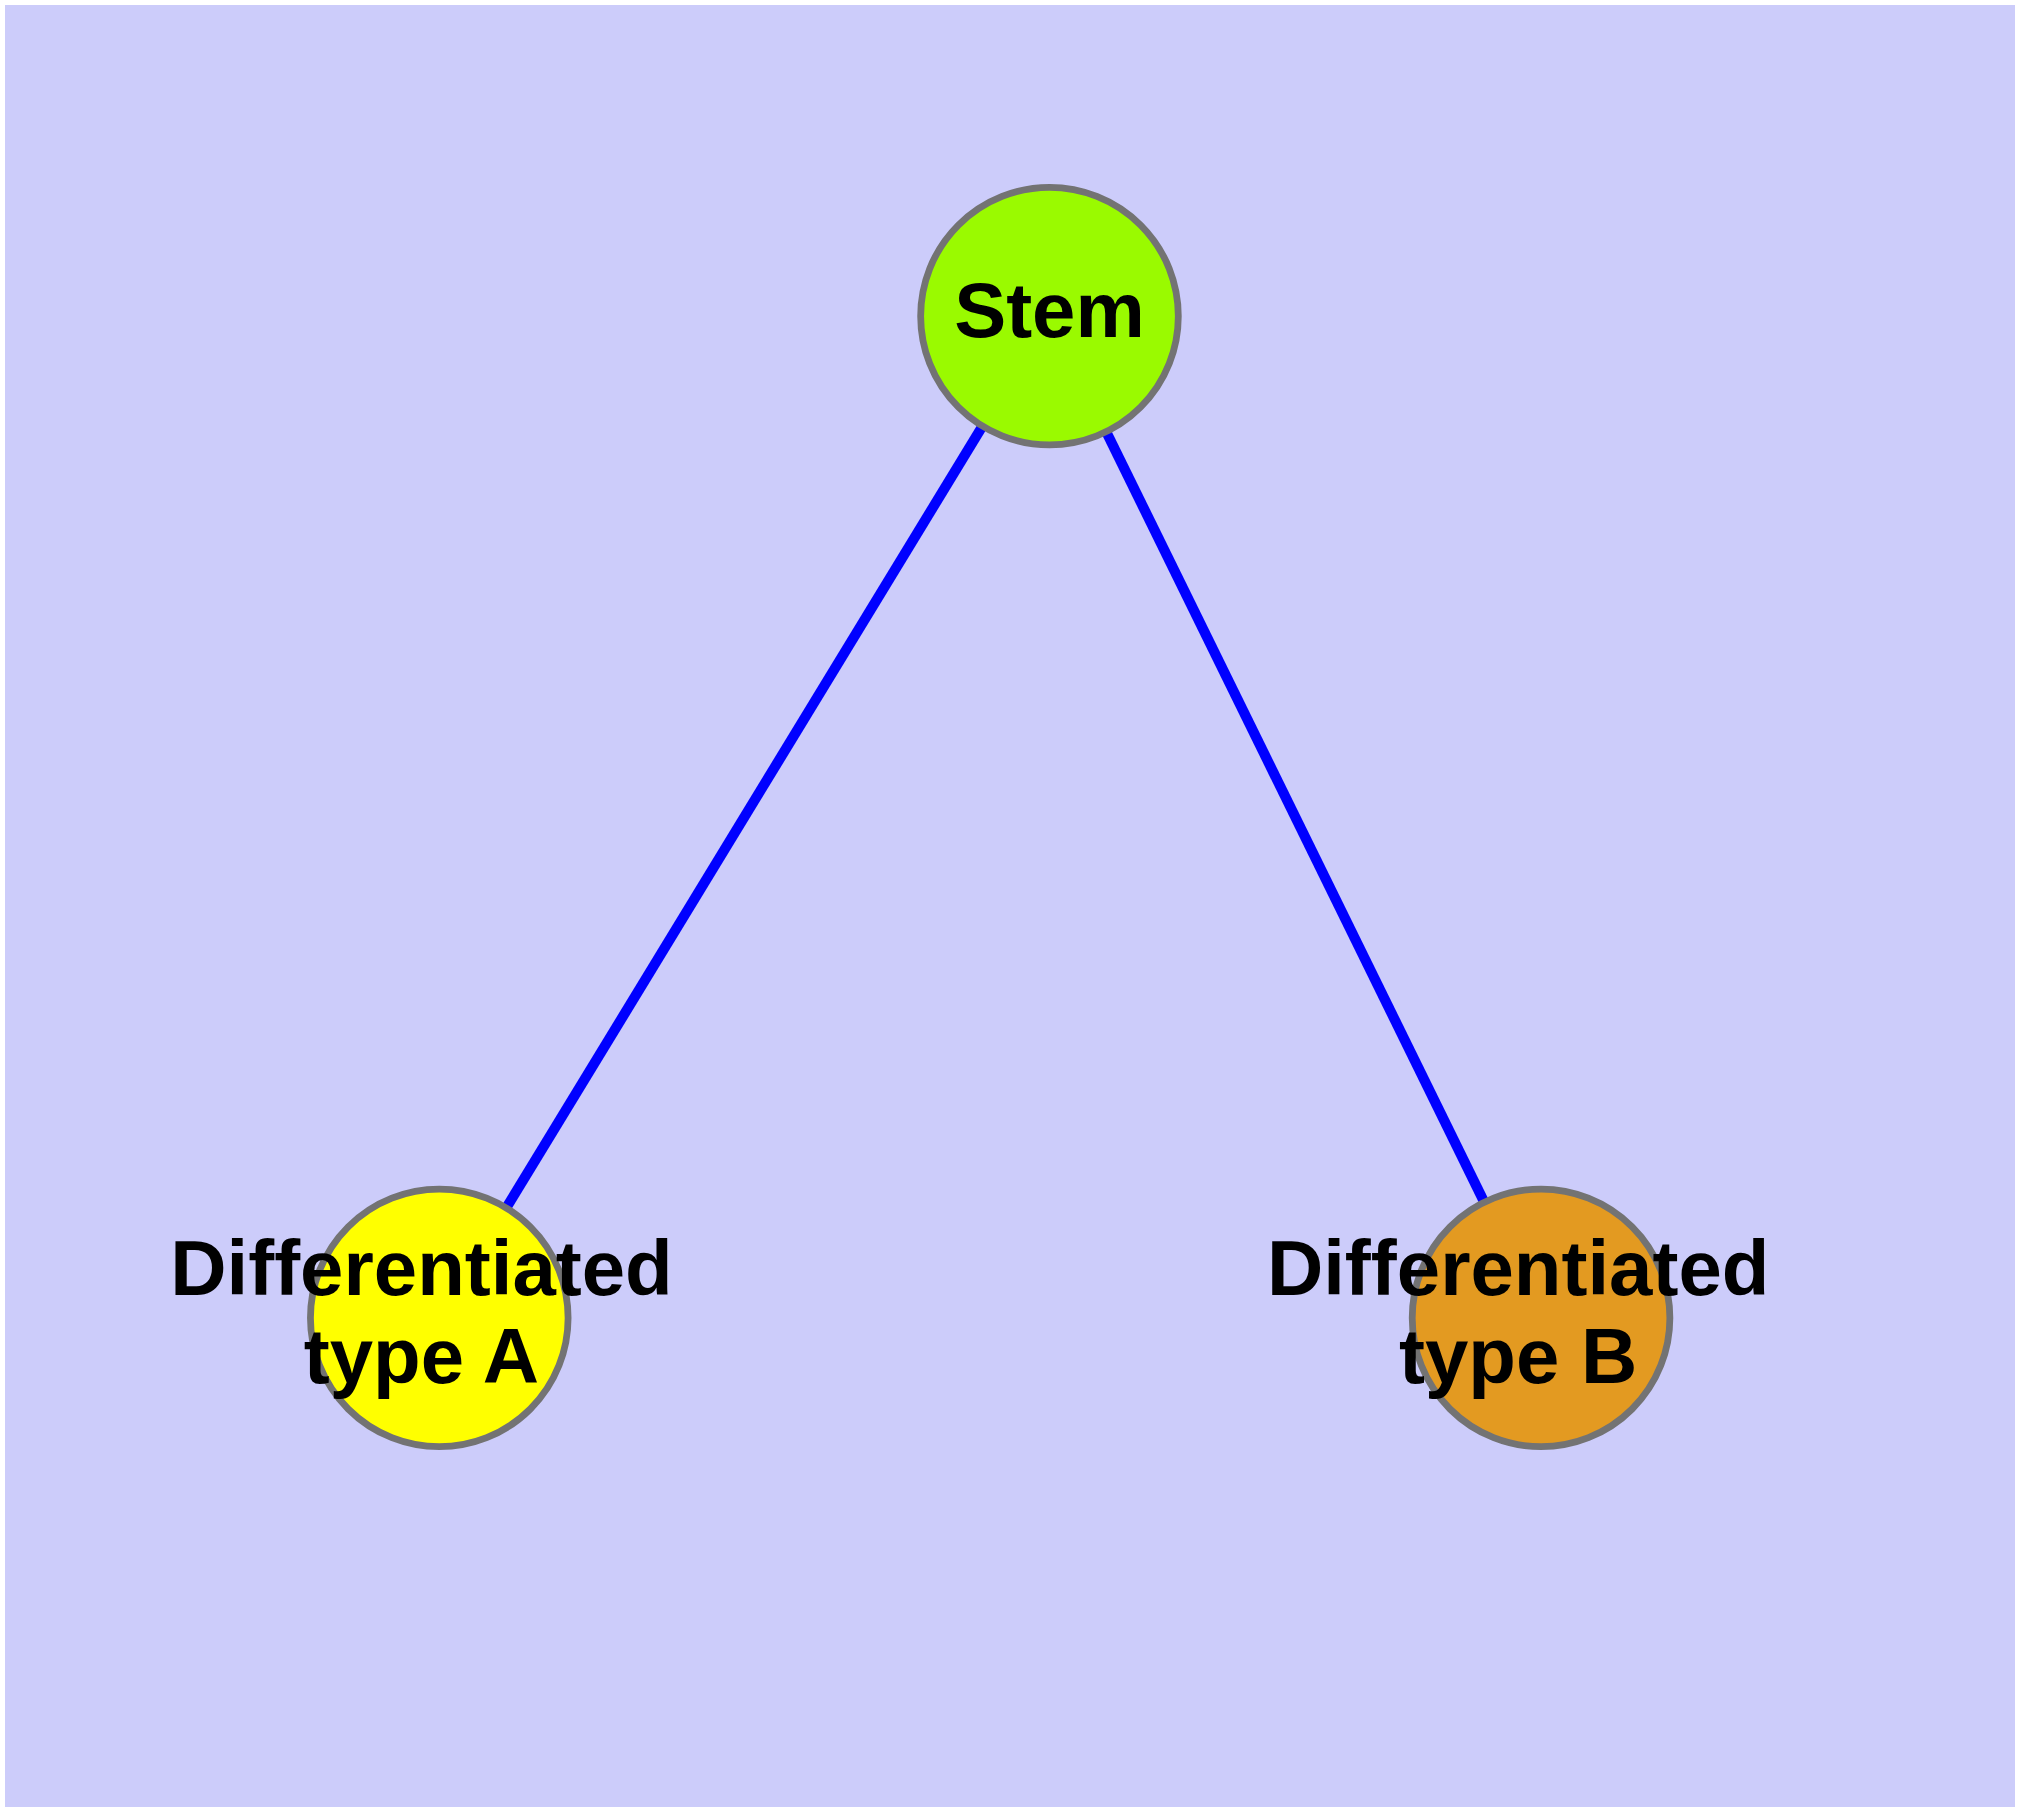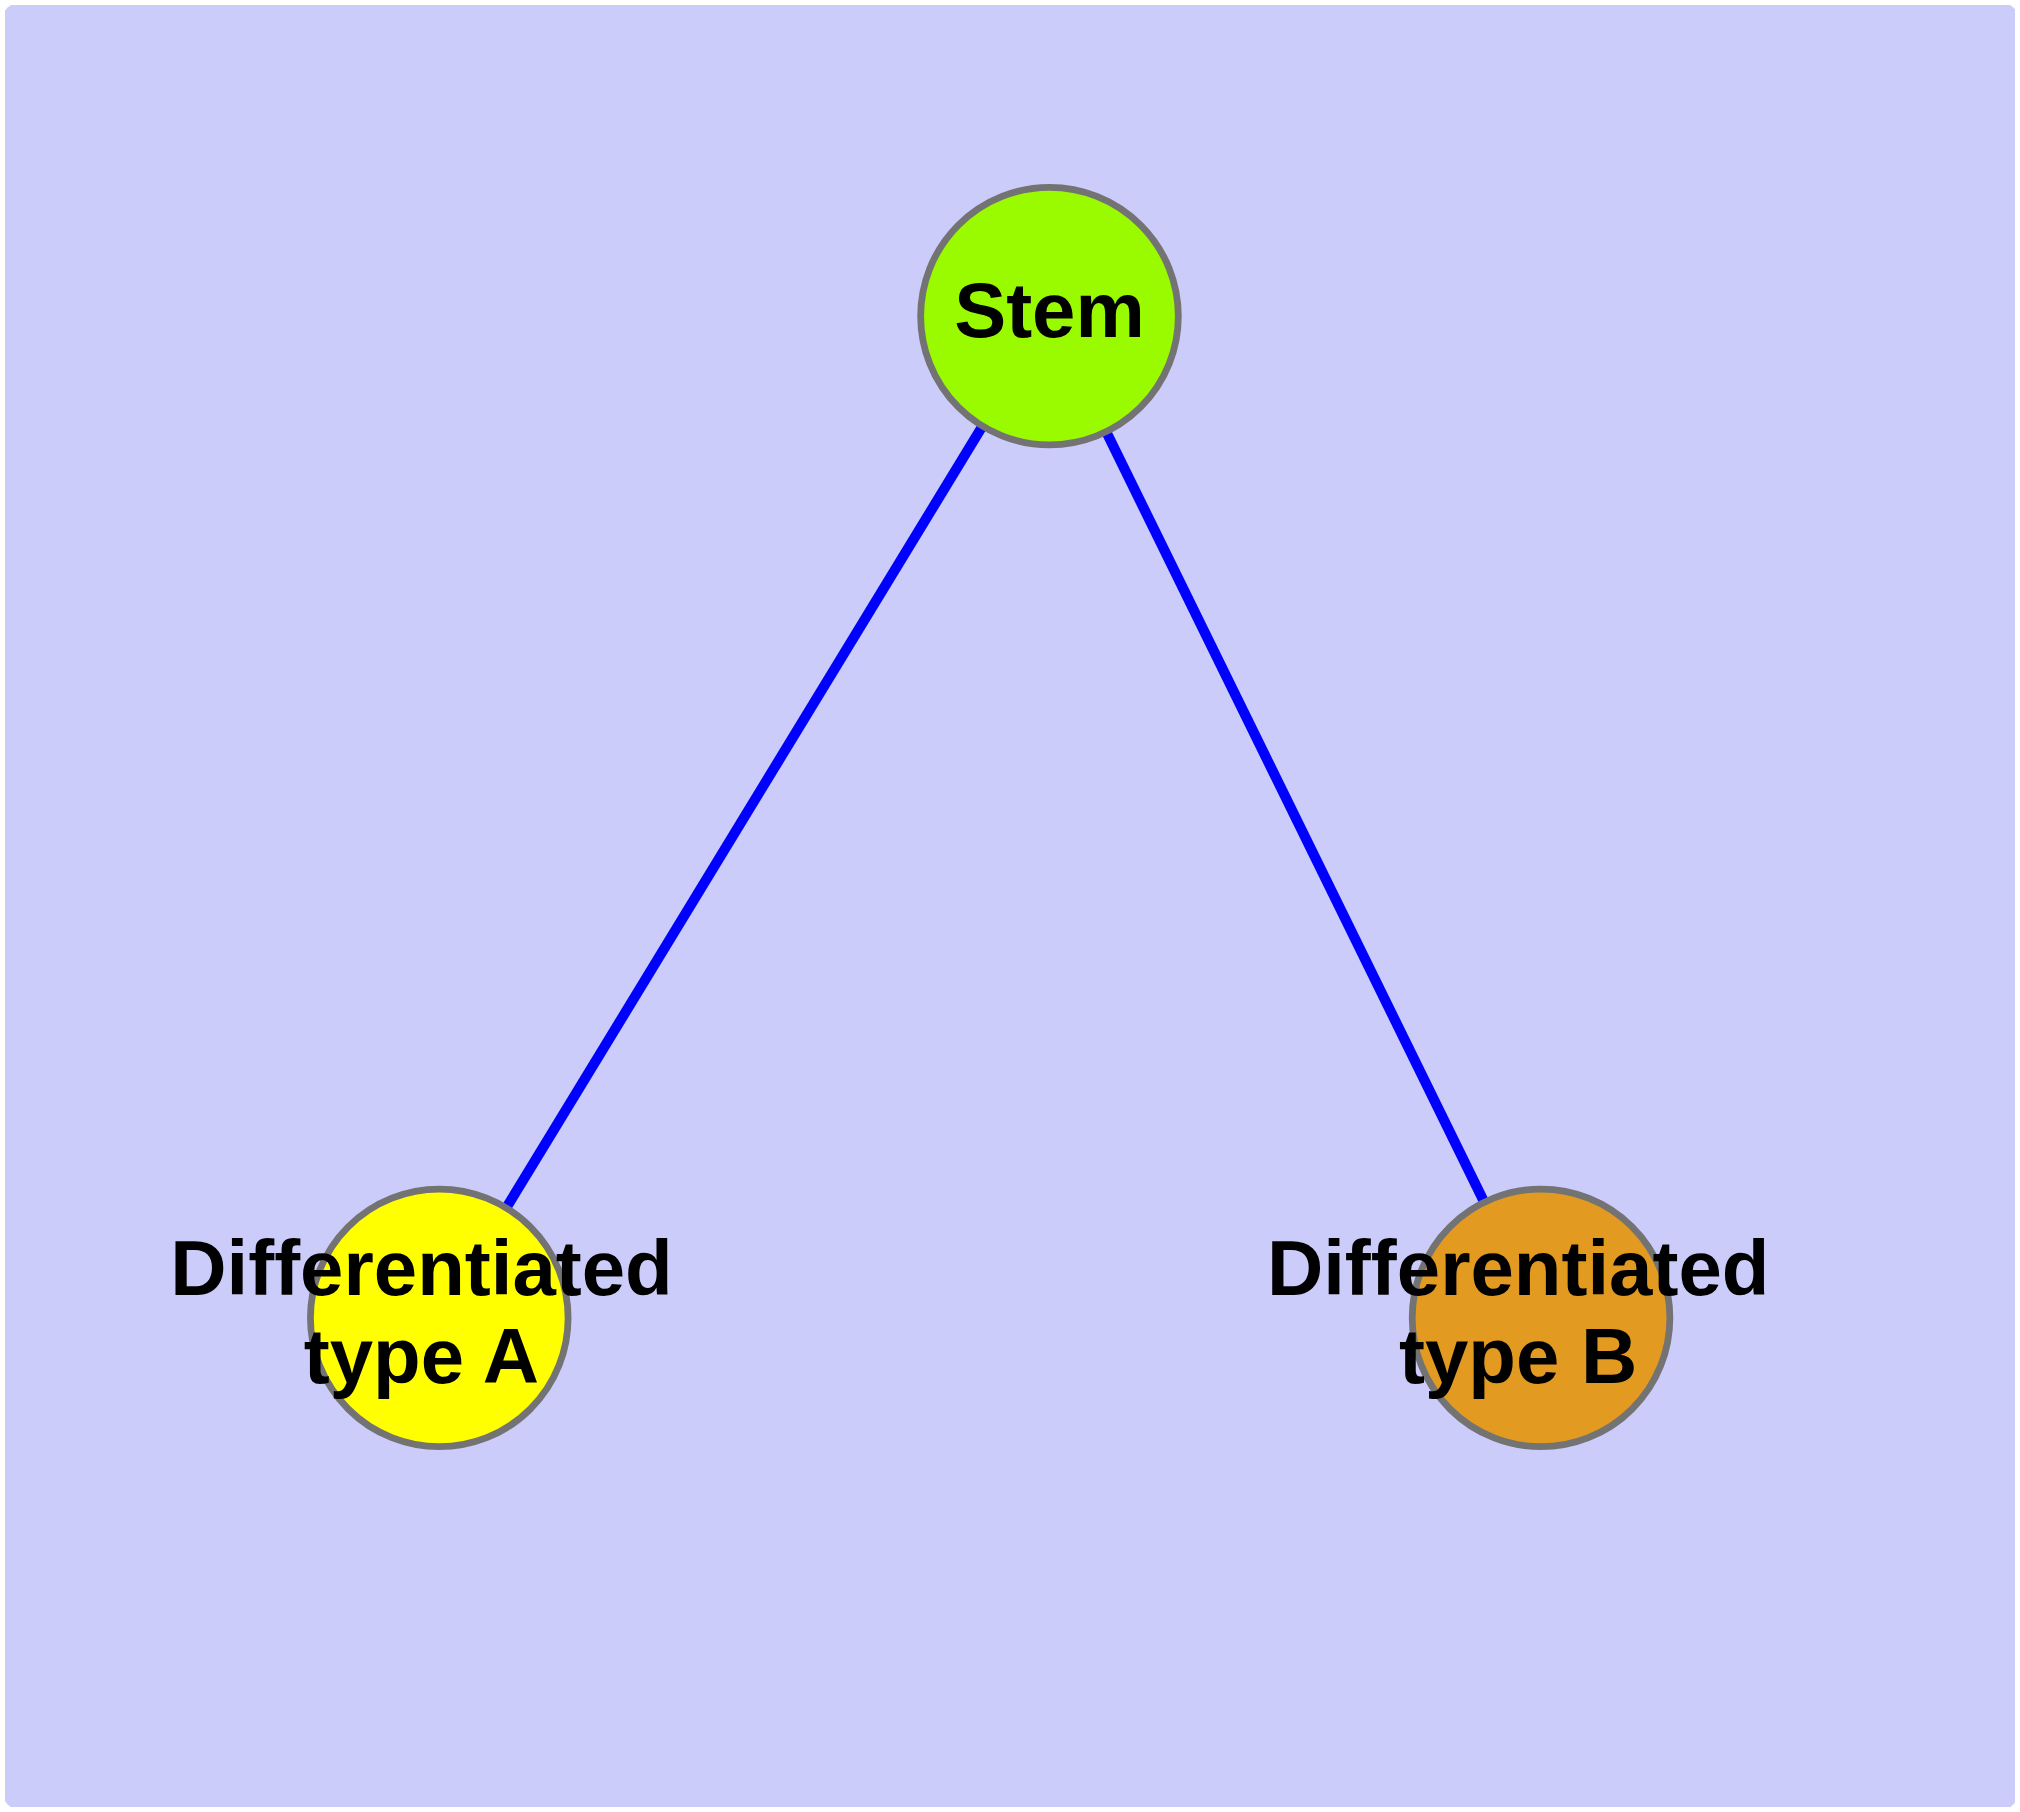--- a/index.html
+++ b/index.html
@@ -7,21 +7,20 @@
     padding: 0;
     background: #ffffff;
   }
   #canvas {
     position: relative;
     width: 2021px;
     height: 1812px;
     background: #ffffff;
     overflow: hidden;
     font-family: "Liberation Sans", sans-serif;
-    border-radius: 26px;
   }
   #plot-area {
     position: absolute;
     left: 5.1px;
     top: 5.1px;
     width: 2010px;
     height: 1802px;
     background: #ccccfa;
   }
   svg.graph {

